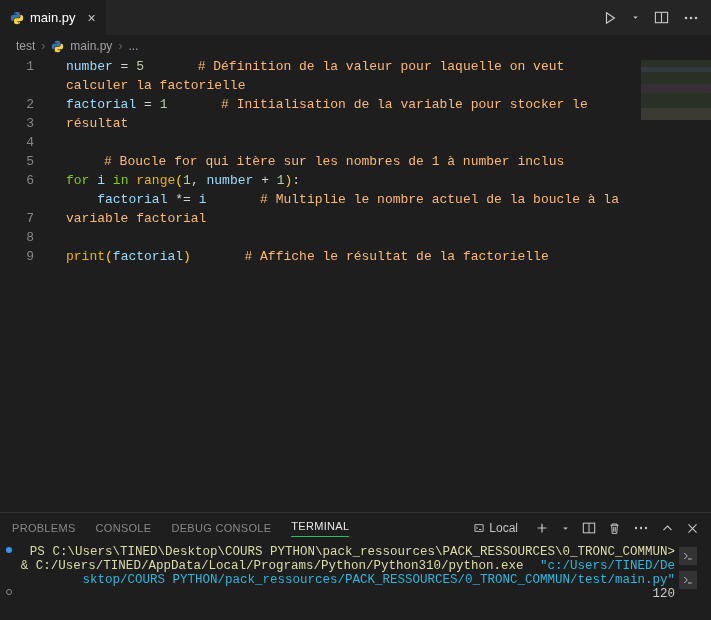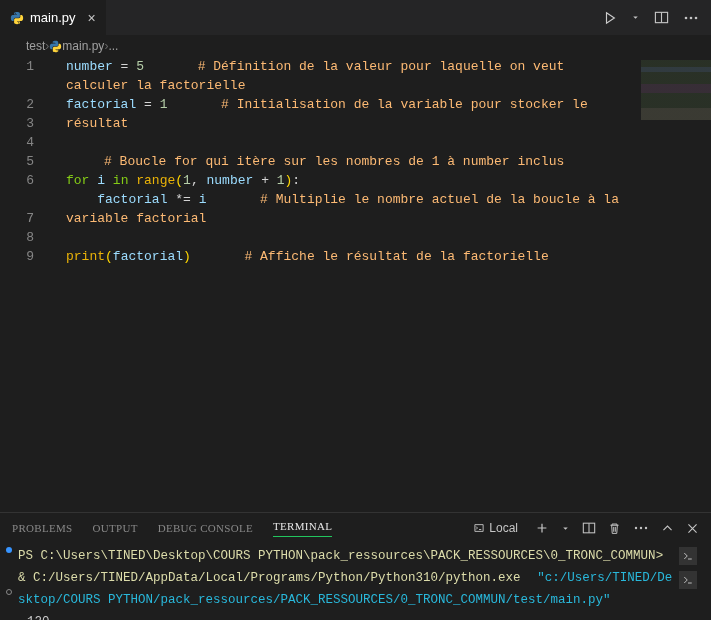--- a/index.html
+++ b/index.html
@@ -49,21 +49,22 @@
       color: #c5c5c5;
     }
     .tabbar-actions .run {
       color: #cccccc;
     }
     .tabbar-actions svg { display: block; }
     
     .breadcrumb {
       display: flex;
       align-items: center;
-      padding: 4px 26px;
+      gap: 6px;
+      padding: 4px 16px;
       font-size: 12px;
       color: #a0a0a0;
       height: 22px;
       background: #1e1e1e;
     }
     .breadcrumb .sep { color: #666; }
     .breadcrumb .py-icon { display: inline-flex; }
     
     .editor-wrap {
       position: relative;
@@ -128,21 +129,20 @@
       align-items: center;
       height: 30px;
       padding: 0 12px;
       font-size: 11px;
       color: #888;
       gap: 20px;
     }
     .panel-tab {
       cursor: pointer;
       letter-spacing: 0.3px;
-      font-family: Liberation Serif, serif;
     }
     .panel-tab.active {
       color: #e7e7e7;
       border-bottom: 1px solid #22c55e;
       padding-bottom: 4px;
     }
     .panel-tabs .spacer { flex: 1; }
     .panel-actions {
       display: flex;
       align-items: center;
@@ -157,25 +157,26 @@
       border: 1px solid transparent;
       padding: 1px 4px;
     }
     .panel-actions svg { display: block; }
     .terminal {
       flex: 1;
       display: flex;
       position: relative;
       font-family: Consolas, 'Courier New', monospace;
       font-size: 12.5px;
-      line-height: 22px;
+      line-height: 14px;
       padding: 2px 10px 2px 18px;
       overflow: hidden;
       white-space: pre-wrap;
       word-break: break-all;
+      text-align: right;
     }
     .terminal .dots {
       position: absolute;
       left: 6px;
       top: 4px;
       display: flex;
       flex-direction: column;
       gap: 36px;
     }
     .terminal .dot1 {
@@ -271,21 +272,21 @@
       <div style="height: 19px;">8</div>
       <div style="height: 19px;">9</div>
     </div>
   <div class="code" id="code"><div style="min-height: 38px;"><span class="tok-var">number</span><span class="tok-op"> = </span><span class="tok-num">5</span><span class="tok-op">  </span><span class="tok-com"># Définition de la valeur pour laquelle on veut calculer la factorielle</span></div><div style="min-height: 19px;"><span class="tok-var">factorial</span><span class="tok-op"> = </span><span class="tok-num">1</span><span class="tok-op">  </span><span class="tok-com"># Initialisation de la variable pour stocker le résultat</span></div><div style="min-height: 19px;">&nbsp;</div><div style="min-height: 19px;"><span class="tok-com"># Boucle for qui itère sur les nombres de 1 à number inclus</span></div><div style="min-height: 19px;"><span class="tok-kw">for</span><span class="tok-op"> </span><span class="tok-var">i</span><span class="tok-op"> </span><span class="tok-kw">in</span><span class="tok-op"> </span><span class="tok-fn">range</span><span class="tok-par">(</span><span class="tok-num">1</span><span class="tok-op">, </span><span class="tok-var">number</span><span class="tok-op"> + </span><span class="tok-num">1</span><span class="tok-par">)</span><span class="tok-op">:</span></div><div style="min-height: 38px;"><span class="tok-op">    </span><span class="tok-var">factorial</span><span class="tok-op"> *= </span><span class="tok-var">i</span><span class="tok-op">  </span><span class="tok-com"># Multiplie le nombre actuel de la boucle à la variable factorial</span></div><div style="min-height: 19px;">&nbsp;</div><div style="min-height: 19px;"><span class="tok-fn">print</span><span class="tok-par">(</span><span class="tok-var">factorial</span><span class="tok-par">)</span><span class="tok-op">  </span><span class="tok-com"># Affiche le résultat de la factorielle</span></div><div style="min-height: 19px;">&nbsp;</div></div>
   <div class="minimap"></div>
 </div>
 
 <div class="panel">
   <div class="panel-tabs">
     <span class="panel-tab">PROBLEMS</span>
-    <span class="panel-tab">OUTPUT</span>
+    <span class="panel-tab">CONSOLE</span>
     <span class="panel-tab">DEBUG CONSOLE</span>
     <span class="panel-tab active">TERMINAL</span>
     <div class="spacer"></div>
     <div class="panel-actions">
       <span class="term-select">
         <svg width="12" height="12" viewBox="0 0 16 16">
             <path fill="#c5c5c5" d="M2 3h12v10H2z" fill-opacity="0"></path>
             <path stroke="#c5c5c5" stroke-width="1.2" fill="none" d="M2.5 3.5h11v9h-11z M4 6l2 2-2 2 M8 10h3"></path>
           </svg>
         <span>Local</span>

